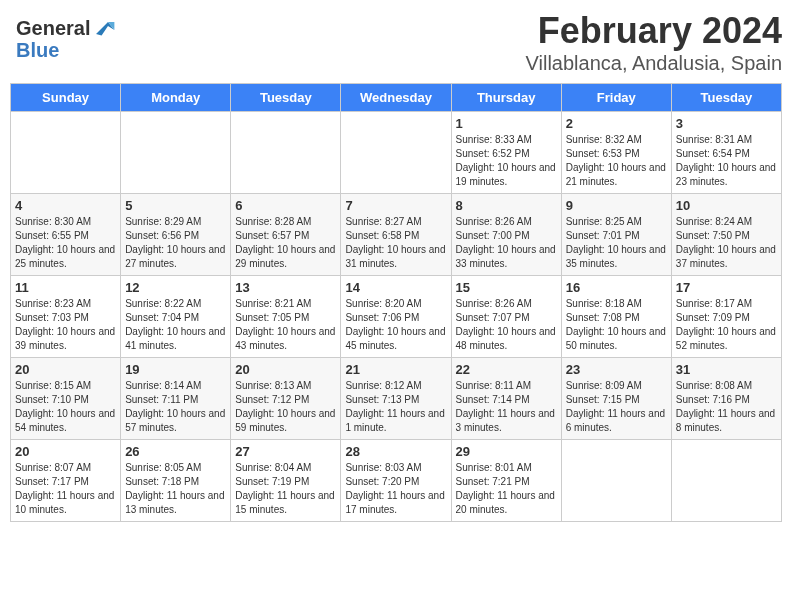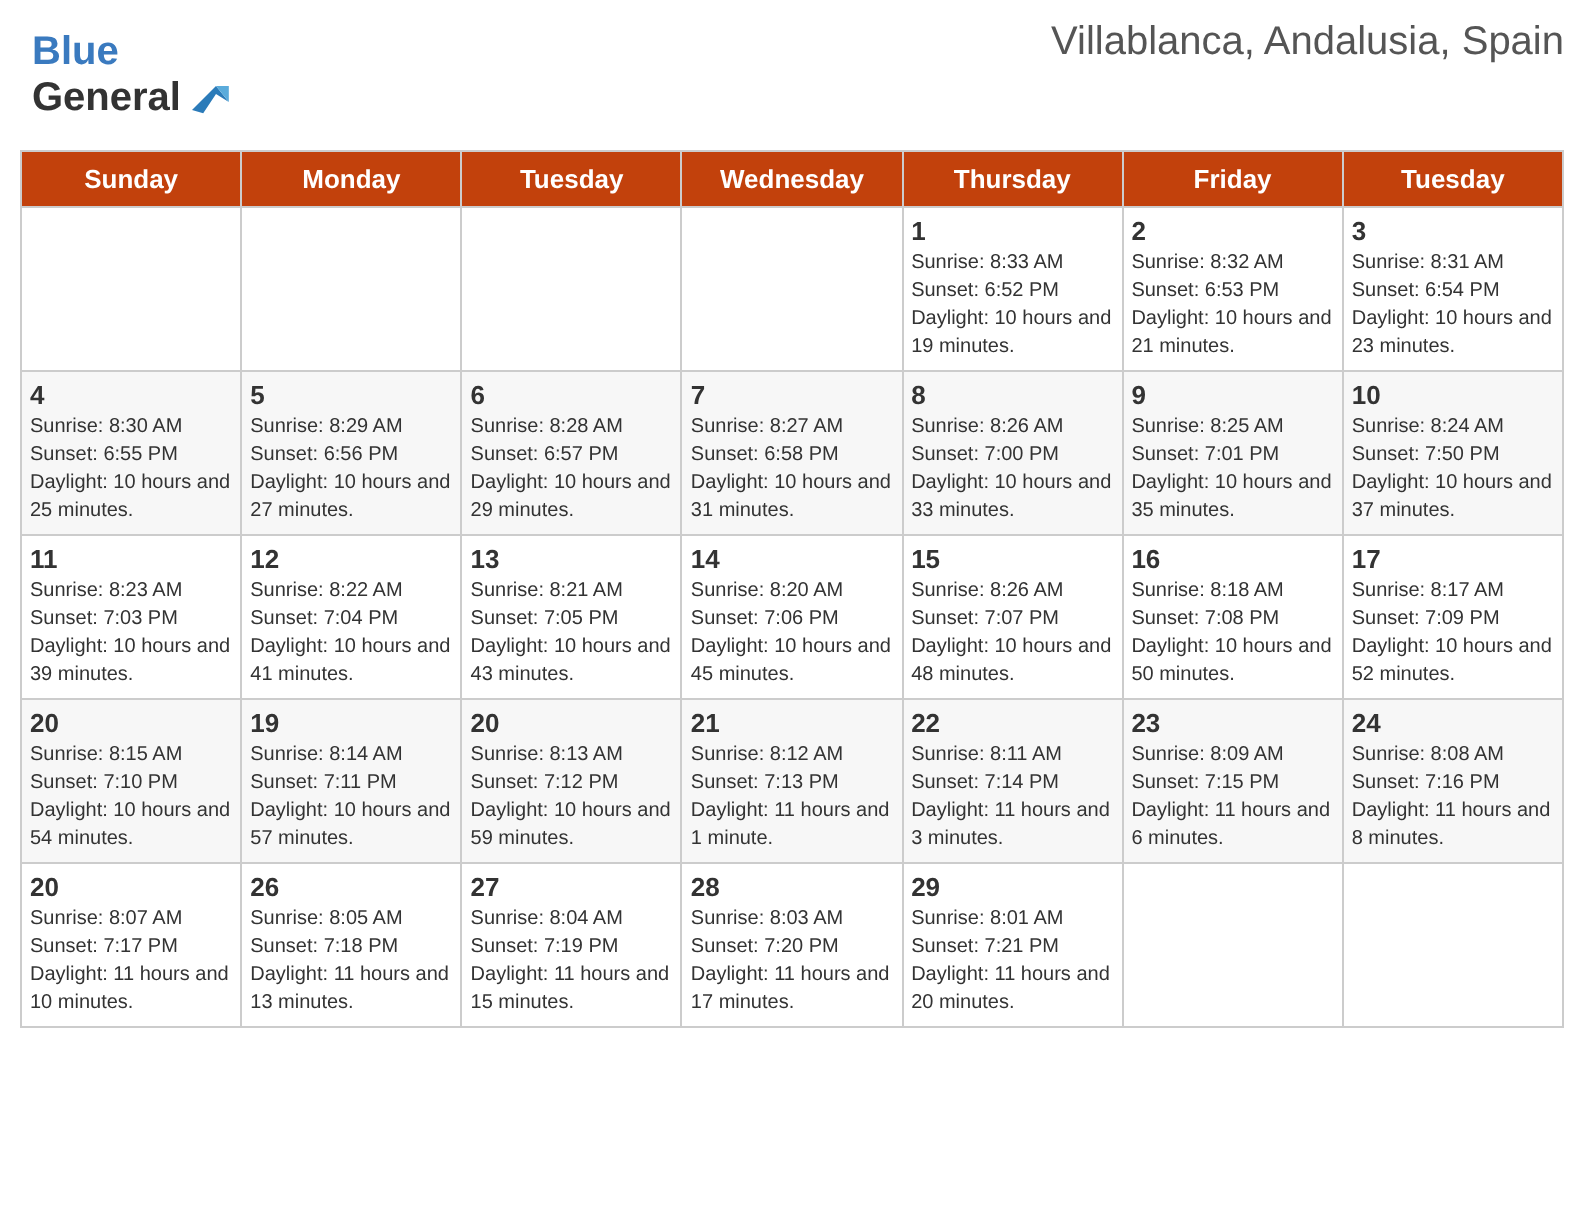--- a/index.html
+++ b/index.html
@@ -86,42 +86,43 @@
       color: #333;
     }
     tr:nth-child(even) td {
       background-color: #f7f7f7;
     }
     tr:nth-child(odd) td {
       background-color: #ffffff;
     }
     
     thead tr th {
-      background-color: #c2410c;
+      background-color: #3b82f6;
     }
   </style>
 </head>
 <body>
 
 <div class="header-section">
   <div class="logo">
     <div>
-      <div>
-        <span class="logo-text-blue">Blue</span>
-      </div>
       <div style="display:flex;align-items:center;">
         <span class="logo-text-general">General</span>
         <svg class="logo-icon" viewBox="0 0 30 25" xmlns="http://www.w3.org/2000/svg">
           <polygon points="5,20 20,5 28,15 20,10 12,22" fill="#2b7bb9"></polygon>
           <polygon points="20,5 28,5 28,15" fill="#5aabdb"></polygon>
         </svg>
       </div>
+      <div>
+        <span class="logo-text-blue">Blue</span>
+      </div>
     </div>
   </div>
   <div class="title-section">
+    <div class="calendar-title">February 2024</div>
     <div class="calendar-subtitle">Villablanca, Andalusia, Spain</div>
   </div>
 </div>
 
 <table>
   <thead>
     <tr>
       <th>Sunday</th>
       <th>Monday</th>
       <th>Tuesday</th>
@@ -275,21 +276,21 @@
 Sunset: 7:14 PM
 Daylight: 11 hours and 3 minutes.</div>
         </td>
         <td>
           <span class="day-number">23</span>
           <div class="day-info">Sunrise: 8:09 AM
 Sunset: 7:15 PM
 Daylight: 11 hours and 6 minutes.</div>
         </td>
         <td>
-          <span class="day-number">24</span>
+          <span class="day-number">31</span>
           <div class="day-info">Sunrise: 8:08 AM
 Sunset: 7:16 PM
 Daylight: 11 hours and 8 minutes.</div>
         </td>
       </tr>
       <tr>
         <td>
           <span class="day-number">20</span>
           <div class="day-info">Sunrise: 8:07 AM
 Sunset: 7:17 PM

